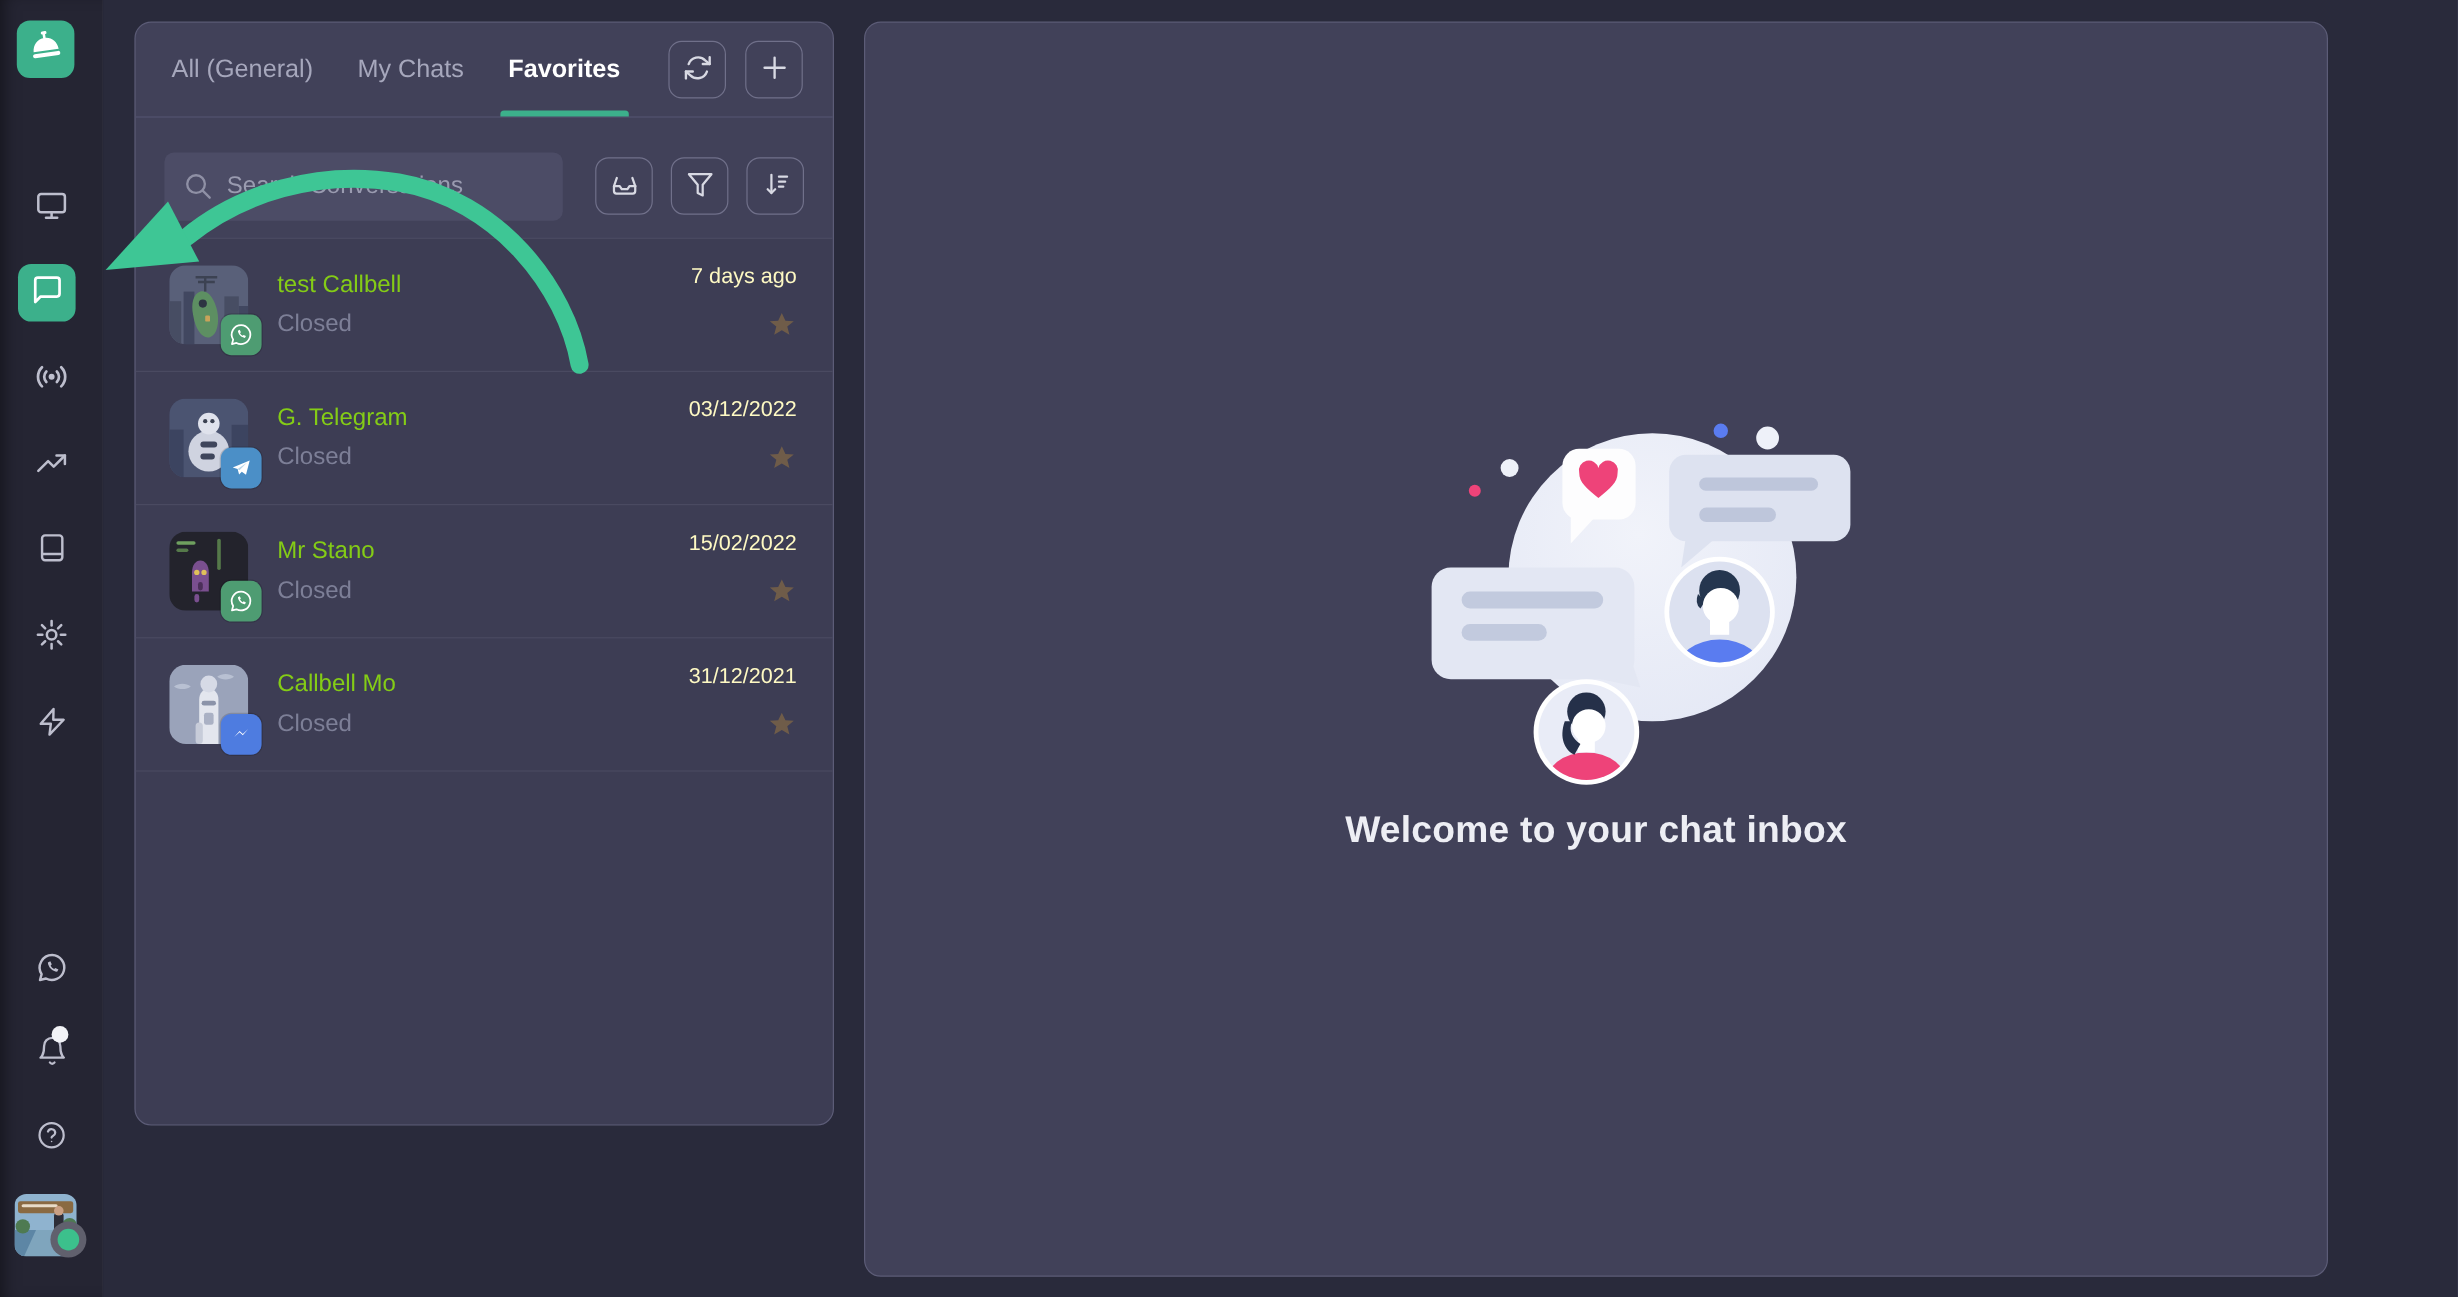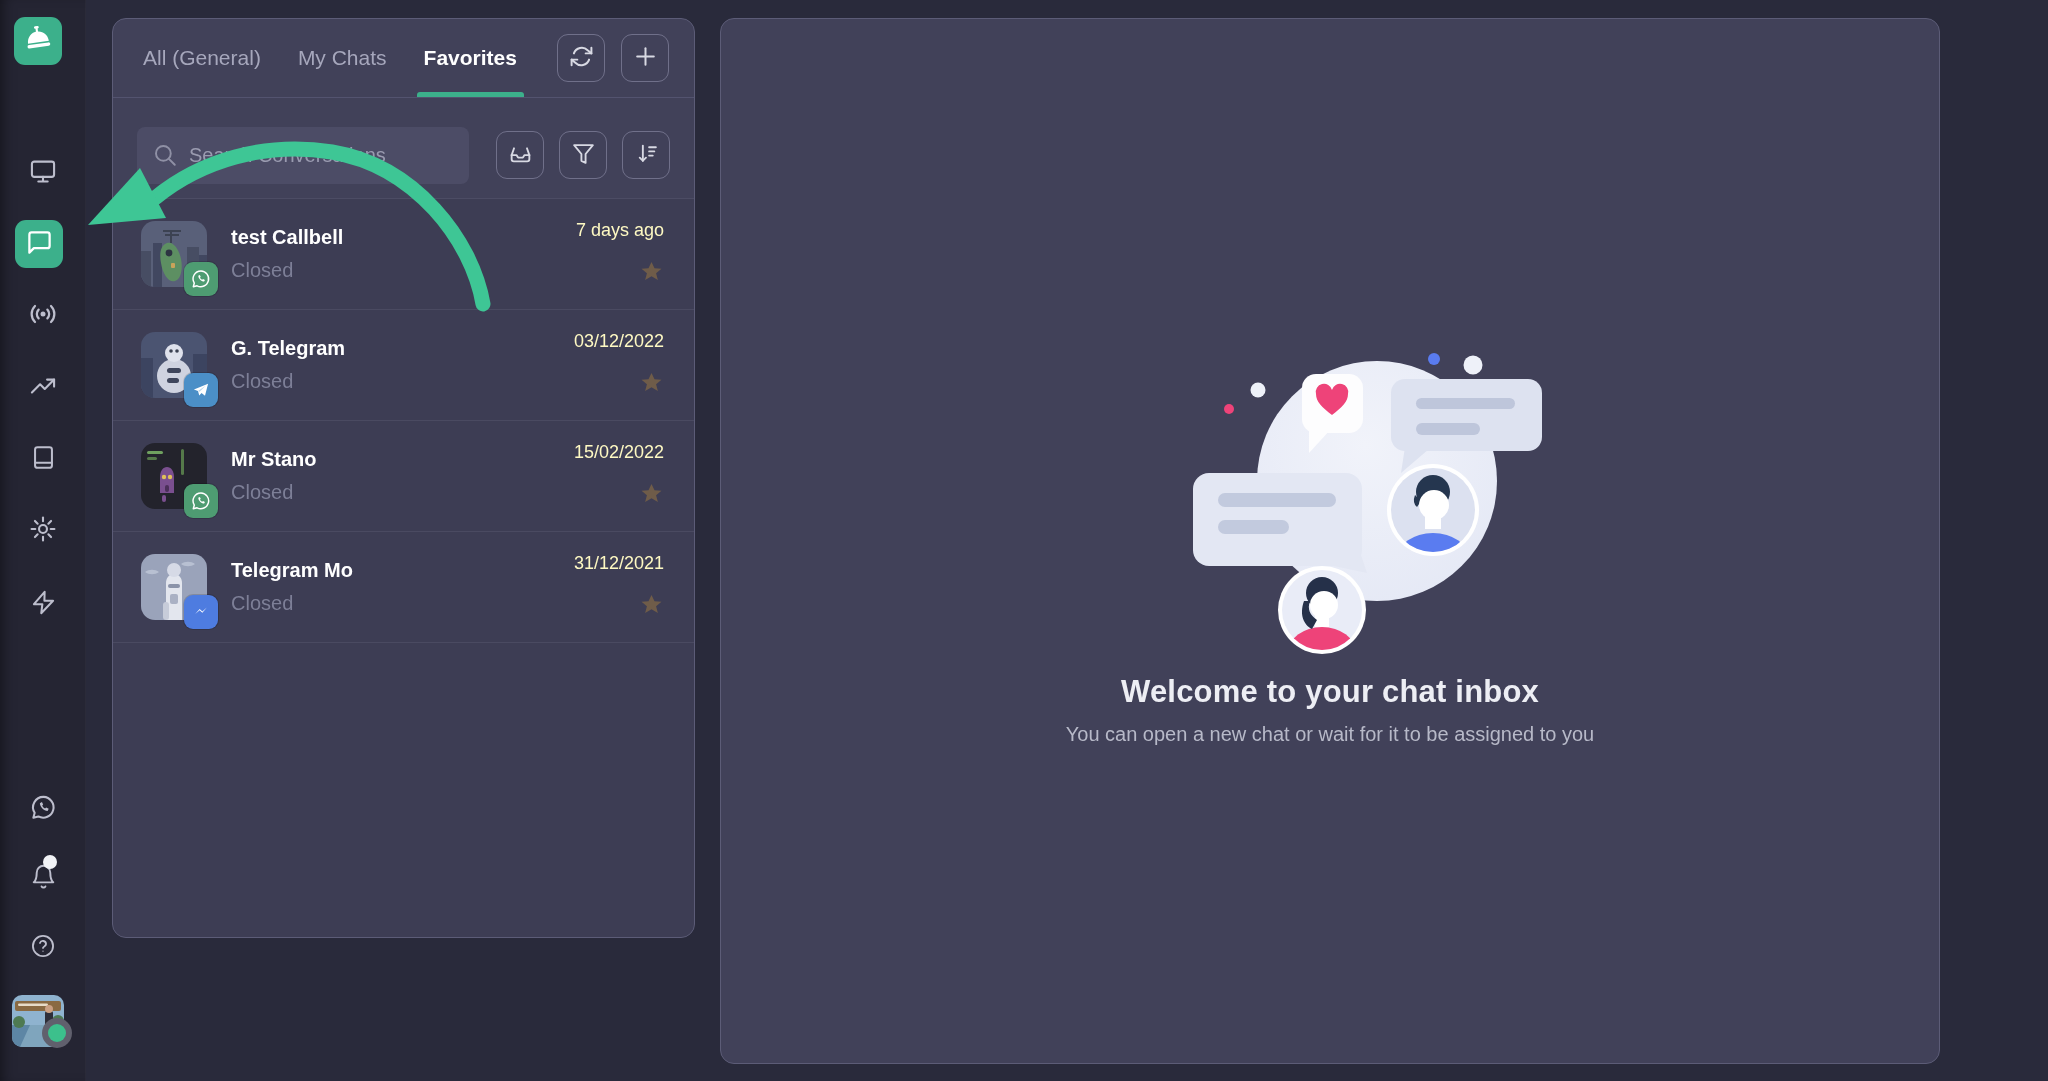--- a/index.html
+++ b/index.html
@@ -49,21 +49,21 @@
   .conv-list{position:absolute;left:0;right:0;top:179px;bottom:0;background:rgba(0,0,0,0.055);border-top:1px solid #4c4c64;}
   .conv-row{height:111px;border-bottom:1px solid #4a4a61;display:flex;align-items:center;padding:0 30px 0 28px;cursor:pointer;}
   .avatar{width:66px;height:66px;border-radius:14px;position:relative;flex:none;}
   .avatar .pic{width:66px;height:66px;border-radius:14px;overflow:hidden;}
   .badge{position:absolute;right:-11px;bottom:-9px;width:34px;height:34px;border-radius:9px;
     display:flex;align-items:center;justify-content:center;box-shadow:0 0 0 1px rgba(0,0,0,0.15);}
   .badge.whatsapp{background:var(--whatsapp,#4e9c72);}
   .badge.telegram{background:var(--telegram,#4b8fc7);}
   .badge.messenger{background:var(--messenger,#4e7ce0);}
   .conv-main{margin-left:24px;flex:1;min-width:0;}
-  .conv-name{font-size:20px;font-weight:bold;color:#ffffff;margin-bottom:10px;}
+  .conv-name{font-size:20px;font-weight:normal;color:#84cc16;margin-bottom:10px;}
   .conv-status{font-size:20px;color:#7d7f97;}
   .conv-side{display:flex;flex-direction:column;align-items:flex-end;justify-content:space-between;height:72px;padding:2px 0;}
   .conv-time{font-size:18px;color:#fef9c3;}
   .star{color:var(--star,#6f5c49);}
   
   .main-panel{position:absolute;left:720px;top:18px;width:1220px;height:1046px;background:var(--panel-bg,#414159);
     border:1px solid var(--panel-border,#5c5c77);border-radius:14px;overflow:hidden;}
   .illustration{position:absolute;left:450px;top:320px;}
   .welcome{position:absolute;left:0;right:0;top:655px;text-align:center;}
   .welcome h1{margin:0 0 13px;font-size:31px;color:#edeef4;font-weight:bold;letter-spacing:0.2px;}
@@ -404,21 +404,21 @@
             <rect x="22" y="48" width="6" height="18" rx="3" fill="#c7ccd9"></rect>
           </svg>
         </div>
         <span class="badge messenger">
           <svg width="20" height="20" viewBox="0 0 24 24">
             <path d="M5 14.5l5.4-6 3.2 3 5.4-5-5.4 6.4-3.2-3z" fill="#ffffff"></path>
           </svg>
         </span>
       </div>
       <div class="conv-main">
-        <div class="conv-name">Telegram Mo</div>
+        <div class="conv-name">Callbell Mo</div>
         <div class="conv-status">Closed</div>
       </div>
       <div class="conv-side">
         <span class="conv-time">31/12/2021</span>
         <span class="star">
           <svg width="25" height="25" viewBox="0 0 24 24" fill="currentColor">
             <polygon points="12 2.8 14.9 8.9 21.6 9.3 16.4 13.6 18.1 20.2 12 16.6 5.9 20.2 7.6 13.6 2.4 9.3 9.1 8.9"></polygon>
           </svg>
         </span>
       </div>
@@ -481,21 +481,20 @@
 
       <circle cx="58" cy="70" r="5" fill="var(--heart,#ee4379)"></circle>
       <circle cx="87" cy="51" r="7.5" fill="#eef1f9"></circle>
       <circle cx="263" cy="20" r="6" fill="var(--avatar-blue,#5a7cf0)"></circle>
       <circle cx="302" cy="26" r="9.5" fill="#eef1f9"></circle>
     </svg>
   </div>
 
   <div class="welcome">
     <h1>Welcome to your chat inbox</h1>
-    <p>You can open a new chat or wait for it to be assigned to you</p>
   </div>
 </section>
 
 <div class="arrow-overlay">
   <svg width="445" height="215" viewBox="0 0 445 215">
     <path d="M 425 176 C 414 112 357 38 274 24 C 207 13 142 33 97 70" fill="none" stroke="var(--arrow,#3ec695)" stroke-width="15" stroke-linecap="round"></path>
     <polygon points="30,97 82,40 108,90" fill="var(--arrow,#3ec695)"></polygon>
   </svg>
 </div>
 

